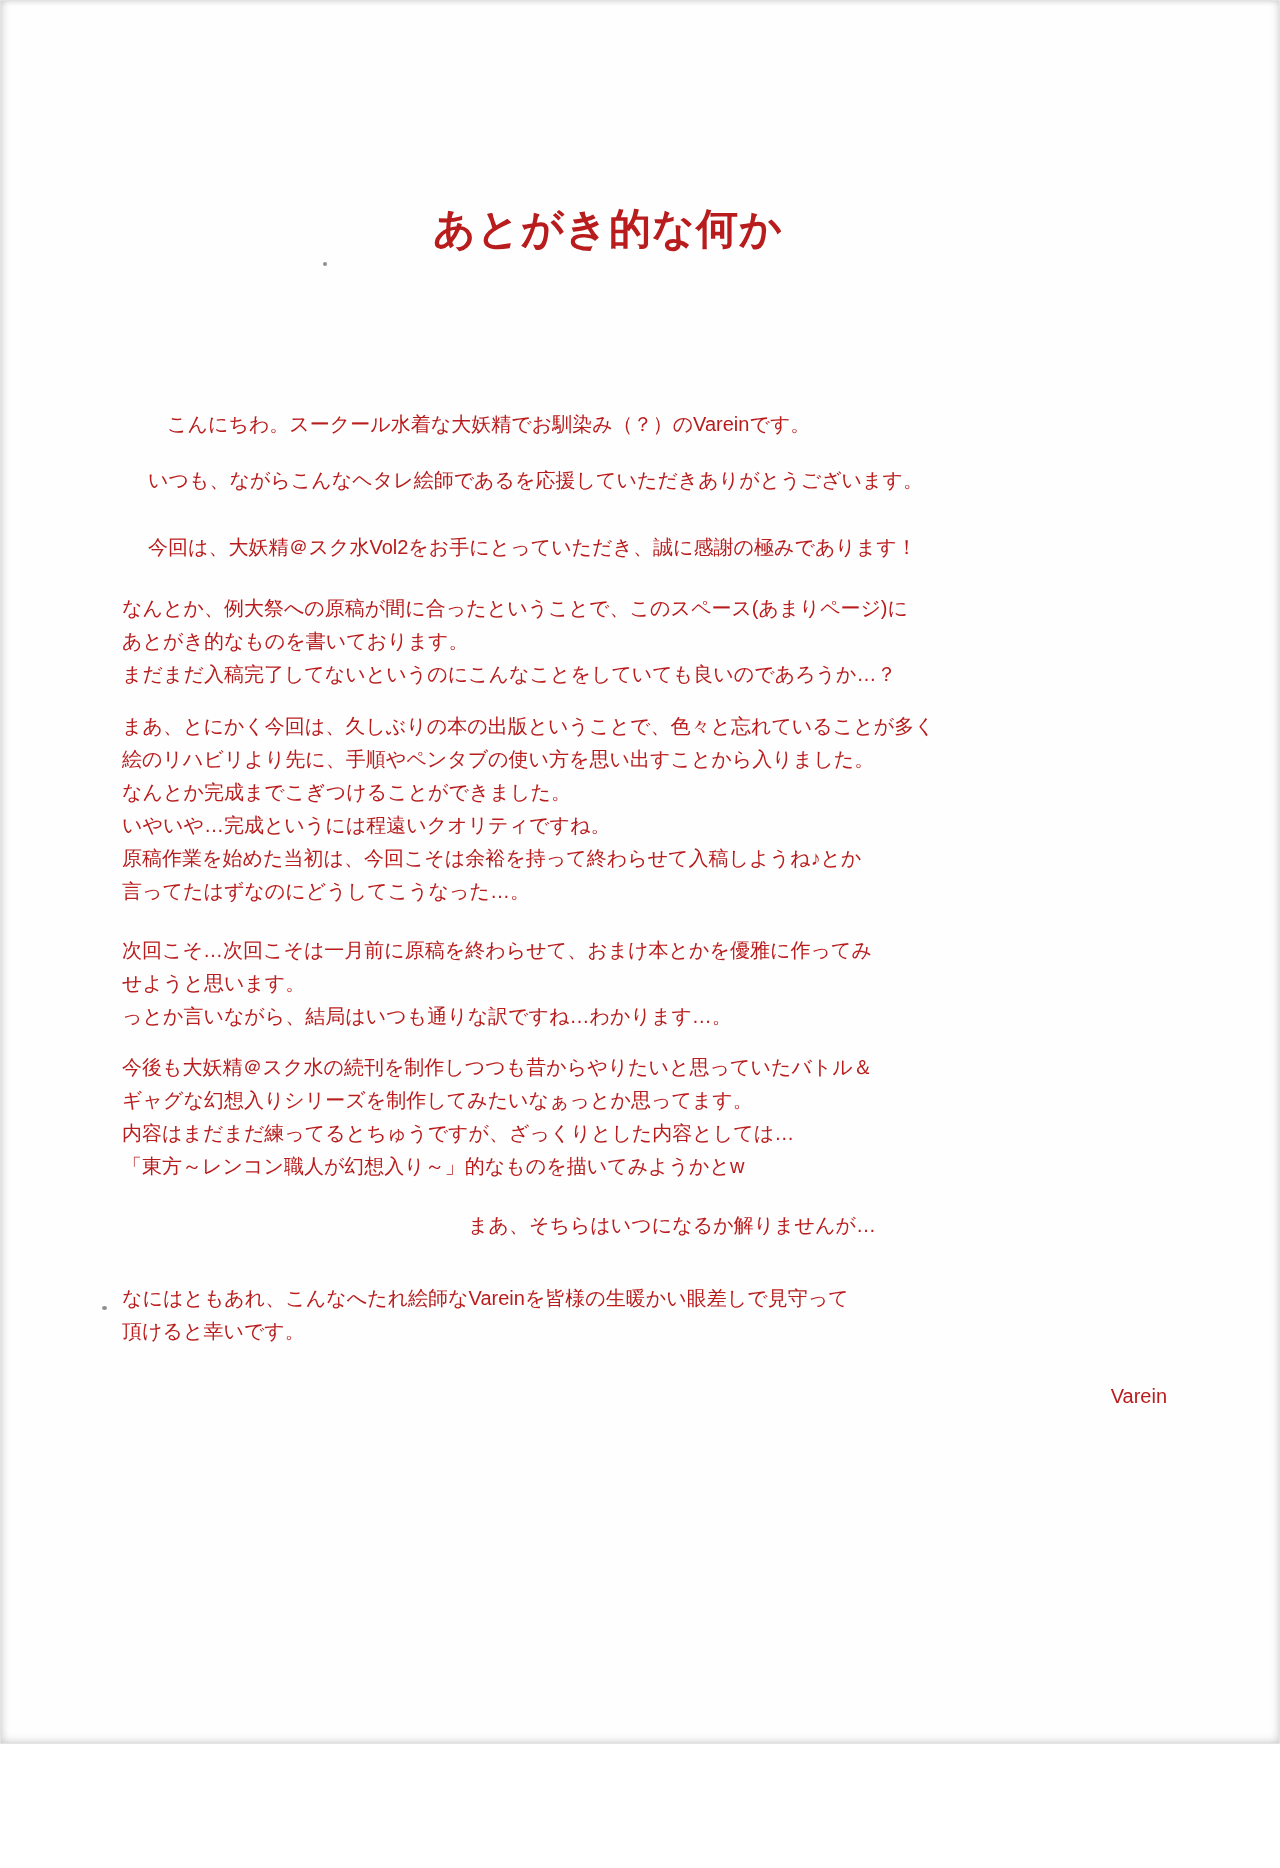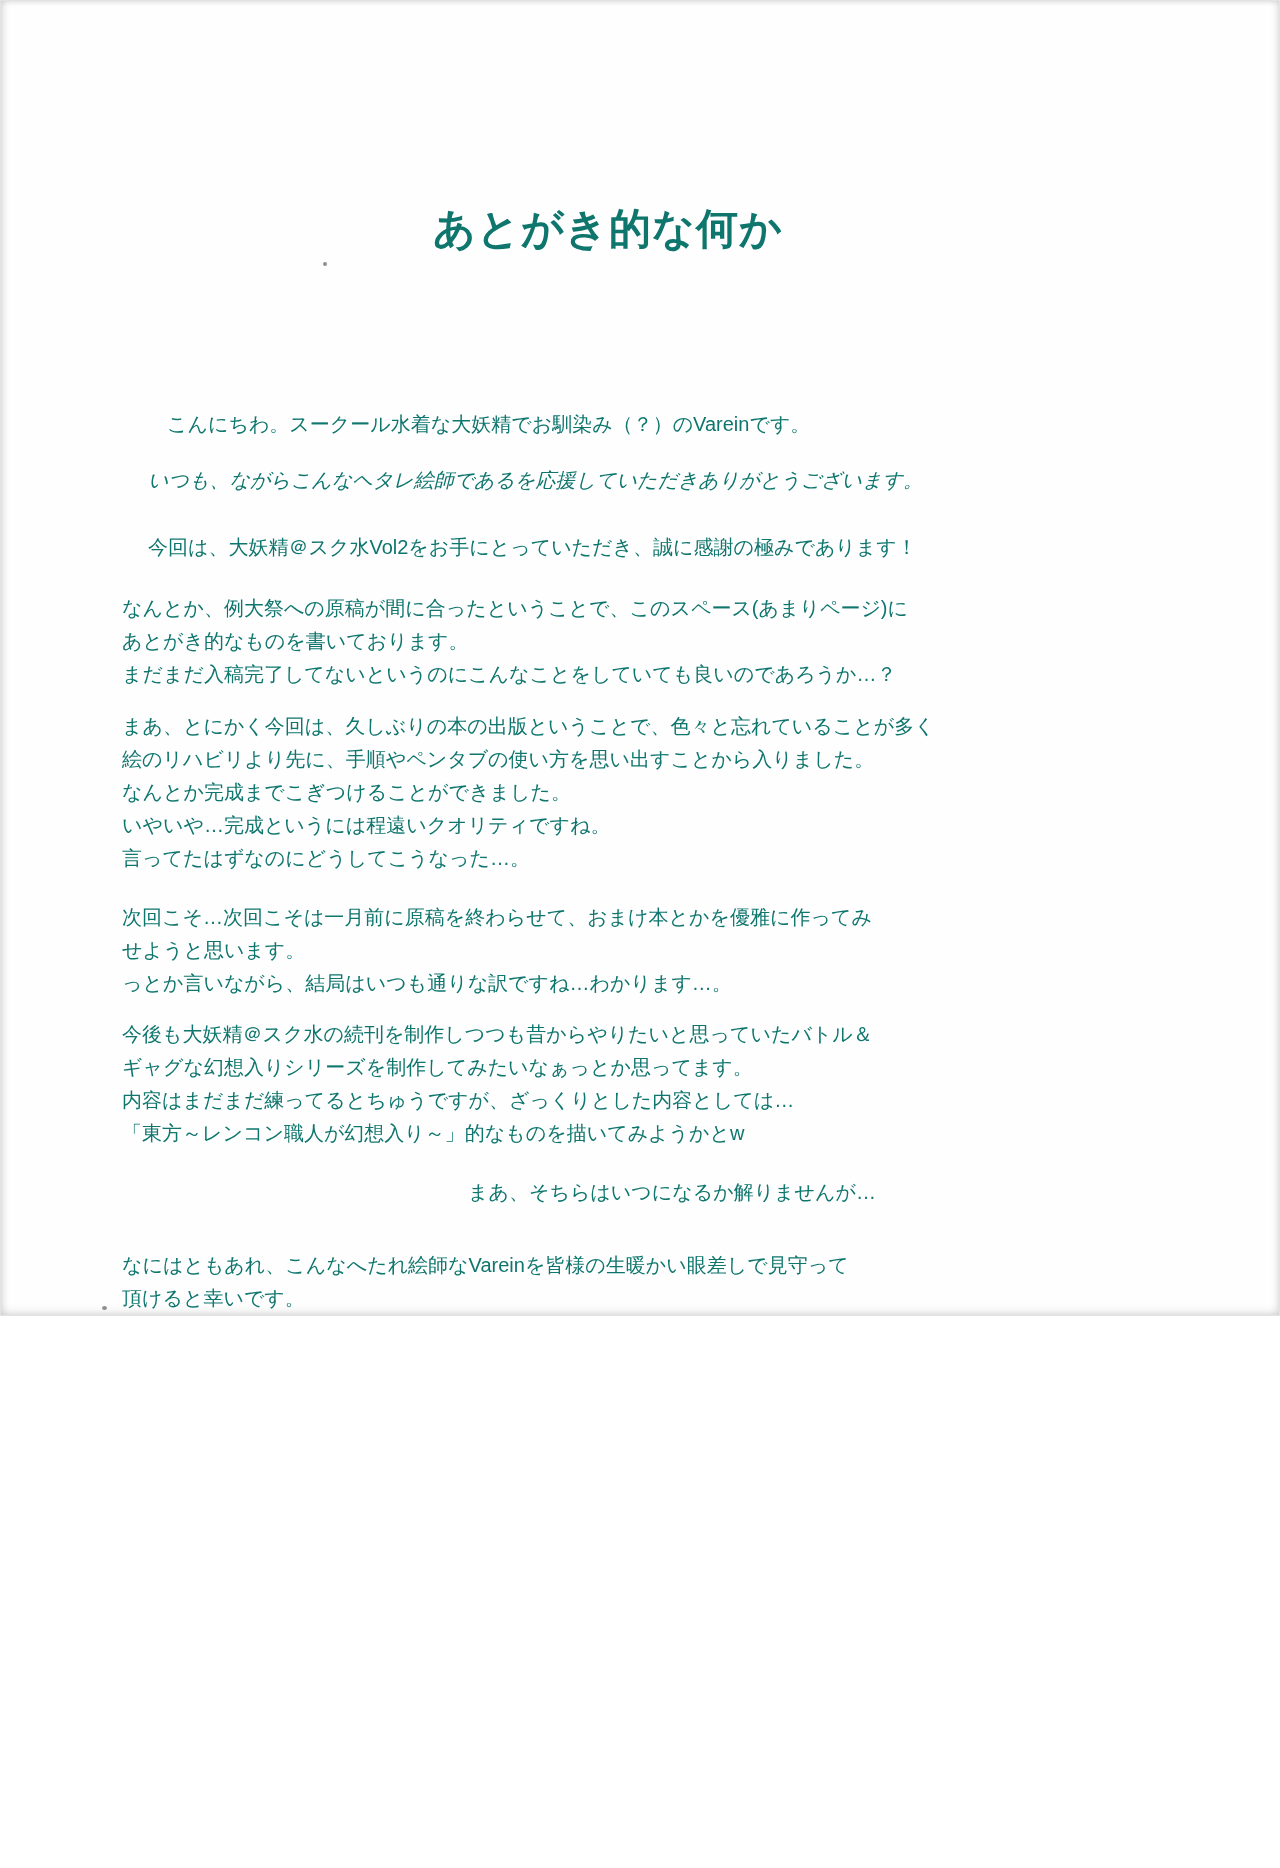--- a/index.html
+++ b/index.html
@@ -1,23 +1,23 @@
 <!DOCTYPE html>
 <html><head>
 <meta charset="utf-8">
 <style>
   html, body { margin: 0; padding: 0; background: #ffffff; }
   .page {
     position: relative;
     width: 1280px;
-    height: 1316px;
+    height: 1744px;
     background: #fefefe;
     overflow: hidden;
     font-family: "Liberation Sans", "DejaVu Sans", sans-serif;
-    color: #0f766e;
+    color: #b91c1c;
     box-shadow:
       inset 0 0 0 1px #e3e3e3,
       inset 4px 0 7px rgba(0,0,0,0.10),
       inset -4px 0 7px rgba(0,0,0,0.08),
       inset 0 -5px 9px rgba(0,0,0,0.07),
       inset 0 3px 5px rgba(0,0,0,0.04);
   }
   .title {
     position: absolute;
     top: 205px;
@@ -38,21 +38,21 @@
     width: 1100px;
     font-size: 20px;
     line-height: 33px;
     font-weight: 500;
     letter-spacing: 0px;
   }
   .para { margin: 0 0 23px 0; }
   .para .line { white-space: nowrap; }
   .ind-2 { text-indent: 45px; }
   .ind-1 { text-indent: 26px; }
-  .mb-34 { margin-bottom: 34px; font-style: italic; }
+  .mb-34 { margin-bottom: 34px; }
   .mb-20 { margin-bottom: 28px; }
   .mb-19 { margin-bottom: 19px; }
   .mb-26 { margin-bottom: 26px; }
   .mb-18 { margin-bottom: 18px; }
   .mb-41 { margin-bottom: 40px; text-align: center; }
   .signature {
     margin-top: 32px;
     text-align: right;
     padding-right: 55px;
     font-weight: 500;
@@ -104,20 +104,21 @@
       <div class="line">なんとか、例大祭への原稿が間に合ったということで、このスペース(あまりページ)に</div>
       <div class="line">あとがき的なものを書いております。</div>
       <div class="line">まだまだ入稿完了してないというのにこんなことをしていても良いのであろうか…？</div>
     </div>
 
     <div class="para mb-26">
       <div class="line">まあ、とにかく今回は、久しぶりの本の出版ということで、色々と忘れていることが多く</div>
       <div class="line">絵のリハビリより先に、手順やペンタブの使い方を思い出すことから入りました。</div>
       <div class="line">なんとか完成までこぎつけることができました。</div>
       <div class="line">いやいや…完成というには程遠いクオリティですね。</div>
+      <div class="line">原稿作業を始めた当初は、今回こそは余裕を持って終わらせて入稿しようね♪とか</div>
       <div class="line">言ってたはずなのにどうしてこうなった…。</div>
     </div>
 
     <div class="para mb-18">
       <div class="line">次回こそ…次回こそは一月前に原稿を終わらせて、おまけ本とかを優雅に作ってみ</div>
       <div class="line">せようと思います。</div>
       <div class="line">っとか言いながら、結局はいつも通りな訳ですね…わかります…。</div>
     </div>
 
     <div class="para mb-26">

